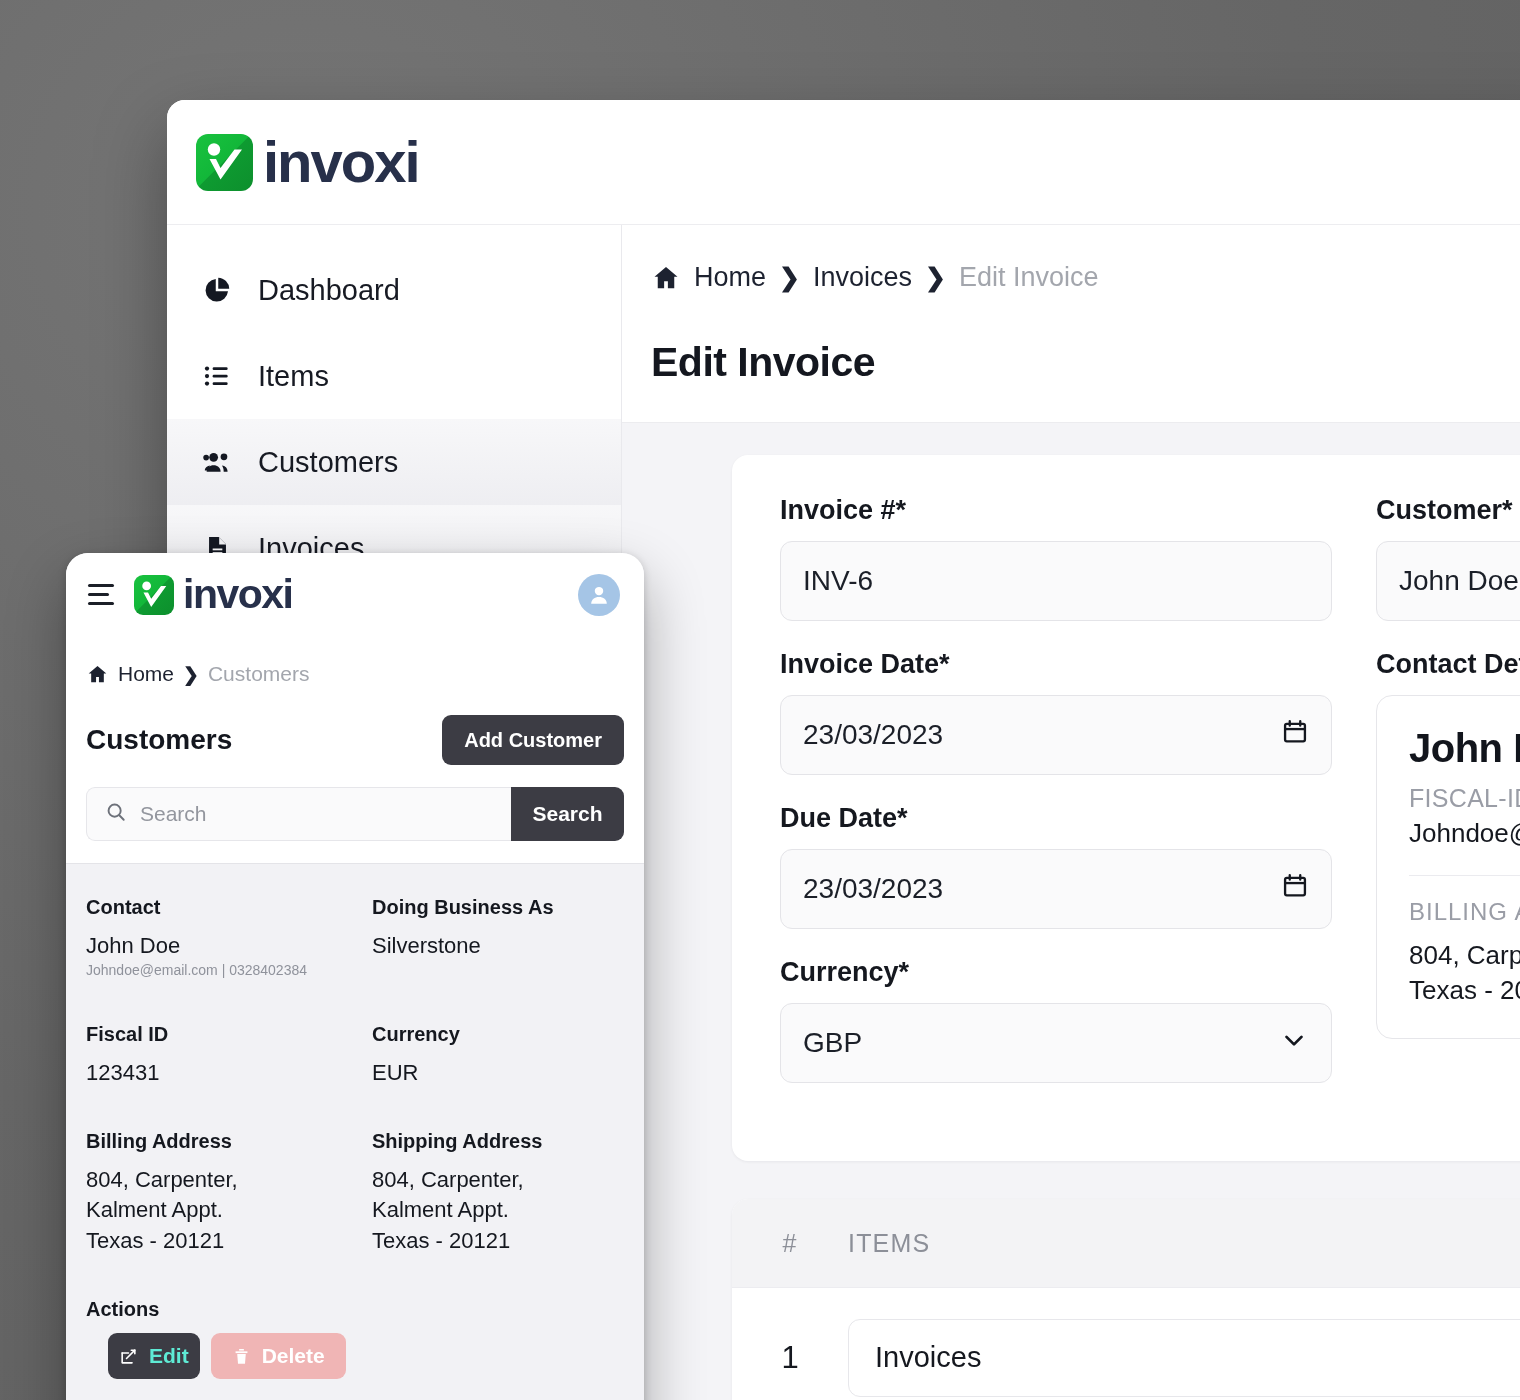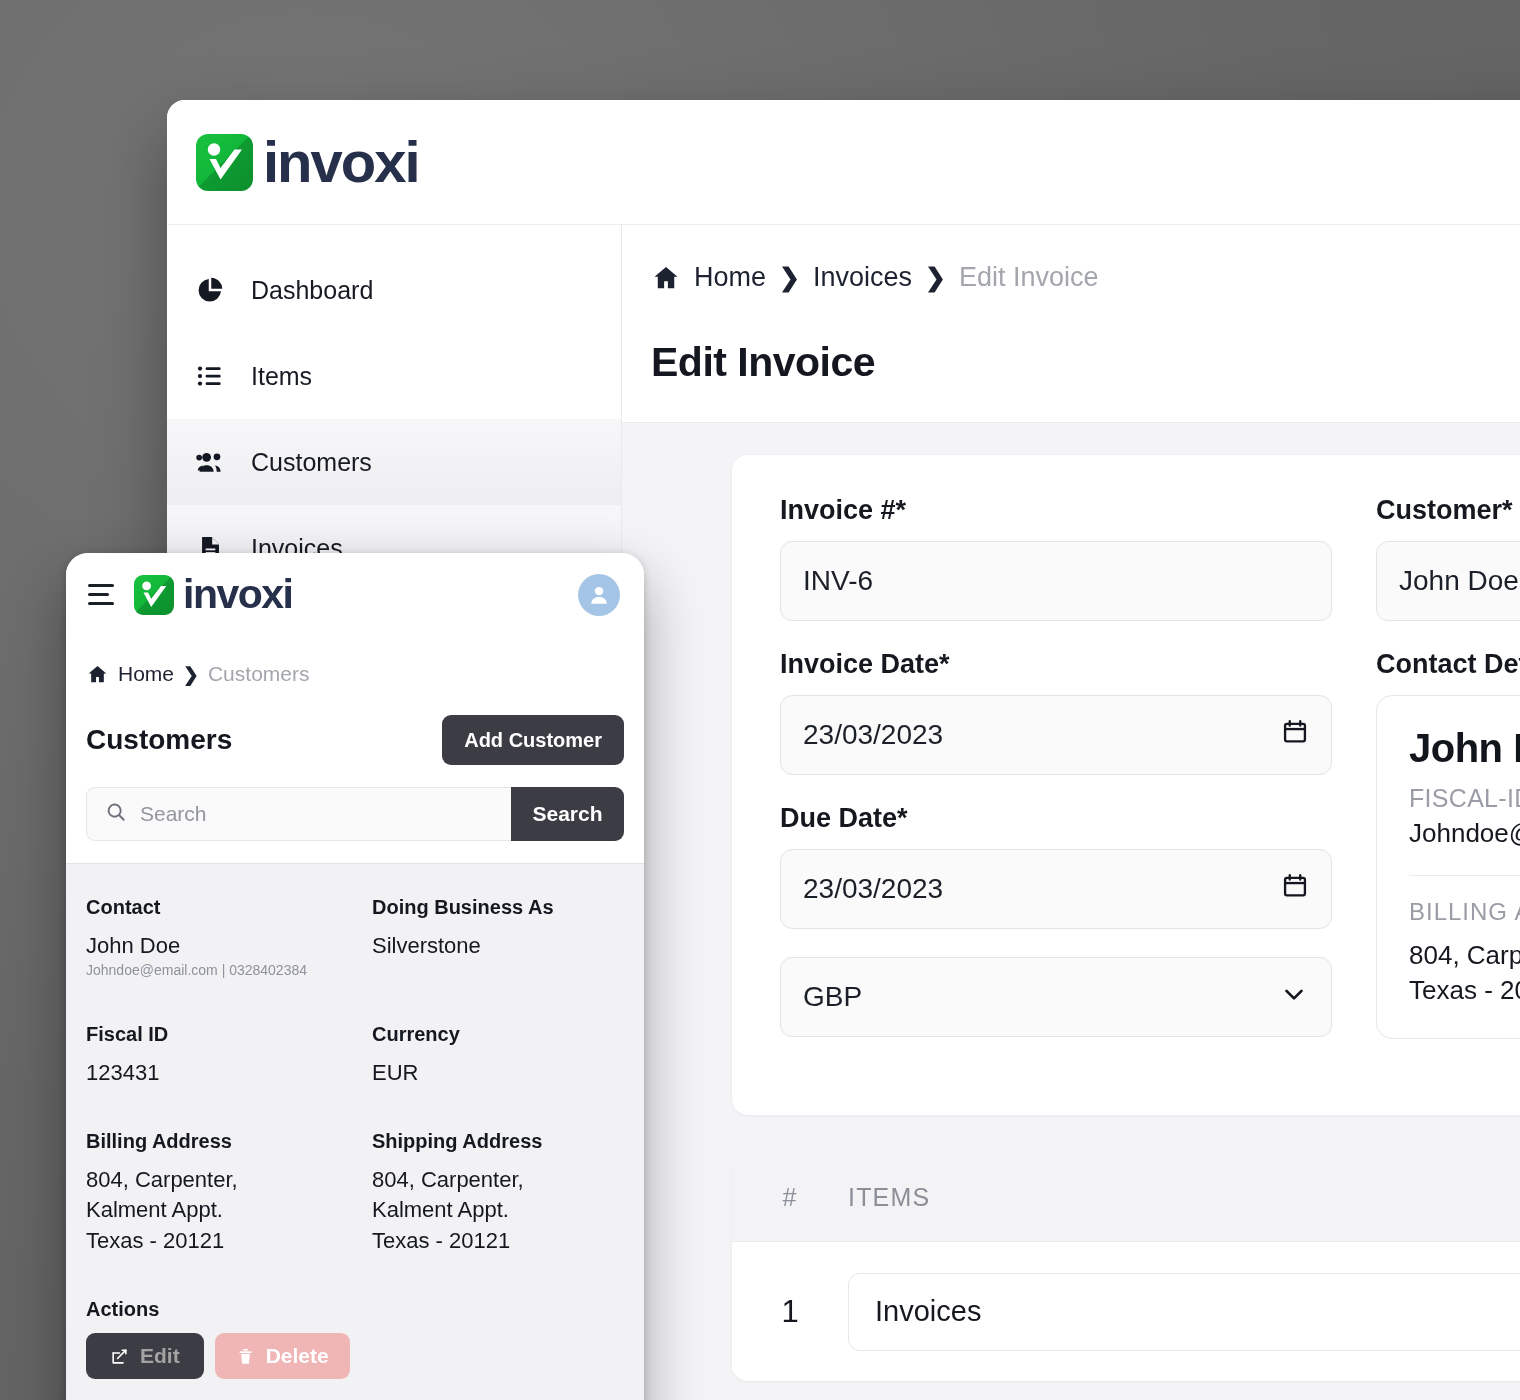--- a/index.html
+++ b/index.html
@@ -51,23 +51,23 @@
   .dw-body { display: flex; height: calc(100% - 125px); }
 
   .dw-sidebar {
     width: 455px; flex: none;
     background: linear-gradient(180deg,#ffffff 0%, #ffffff 55%, #f4f4f6 100%);
     border-right: 1px solid #e9e9ed;
     padding-top: 22px;
   }
   .nav-item {
     display: flex; align-items: center; gap: 24px;
-    height: 86px; padding-left: 26px;
+    height: 86px; padding-left: 33px;
     color: #171a23;
-    font-size: 25px;
+    font-size: 29px;
   }
   .nav-item.selected { background: linear-gradient(180deg, rgba(241,241,244,0.55), rgba(236,236,240,0.9)); }
   .nav-icon { width: 34px; height: 34px; flex: none; display: flex; align-items: center; justify-content: center; }
   .nav-icon svg { display: block; }
 
   .dw-content {
     flex: 1;
     background: #ffffff;
     display: flex; flex-direction: column;
   }
@@ -227,24 +227,24 @@
   }
   .cust-grid { display: flex; }
   .cust-col { width: 286px; }
   .cust-col.right { width: auto; }
   .lbl { font-size: 20px; font-weight: 700; color: #15181f; margin-bottom: 12px; margin-top: 8px; }
   .val { font-size: 22px; color: #15181f; line-height: 1.38; }
   .val.muted { color: #8f929b; font-size: 14px; }
   .block-gap { height: 34px; }
   .actions-row { display: flex; gap: 11px; margin-top: 10px; }
   .btn-edit {
-    background: #3c3c44; color: #a3a3a3; border-radius: 9px;
-    height: 46px; padding: 0 24px;
+    background: #3c3c44; color: #5eead4; border-radius: 9px;
+    height: 46px; padding: 0 11px;
     display: flex; align-items: center; gap: 11px;
-    font-size: 21px; font-weight: 700;
+    font-size: 21px; font-weight: 700; margin-left: 22px;
   }
   .btn-delete {
     background: #f0b5b5; color: #ffffff; border-radius: 9px;
     height: 46px; padding: 0 21px;
     display: flex; align-items: center; gap: 11px;
     font-size: 21px; font-weight: 700;
   }
   .icon-w { display: inline-flex; }
 </style>
 </head>
@@ -368,20 +368,21 @@
                 <span class="spacer"></span>
                 <span>
                   <svg width="28" height="28" viewBox="0 0 24 24" fill="none" stroke="#14171f" stroke-width="2">
                     <rect x="3.5" y="5" width="17" height="15" rx="1.5"></rect>
                     <path d="M7.5 2.8v3.6M16.5 2.8v3.6" stroke-linecap="round"></path>
                     <path d="M3.5 9.5h17"></path>
                   </svg>
                 </span>
               </div>
 
+              <div class="field-label">Currency*</div>
               <div class="input-box">
                 <span>GBP</span>
                 <span class="spacer"></span>
                 <span>
                   <svg width="30" height="30" viewBox="0 0 24 24" fill="none" stroke="#14171f" stroke-width="2.2" stroke-linecap="round" stroke-linejoin="round">
                     <path d="M6 9.5l6 6 6-6"></path>
                   </svg>
                 </span>
               </div>
             </div>

